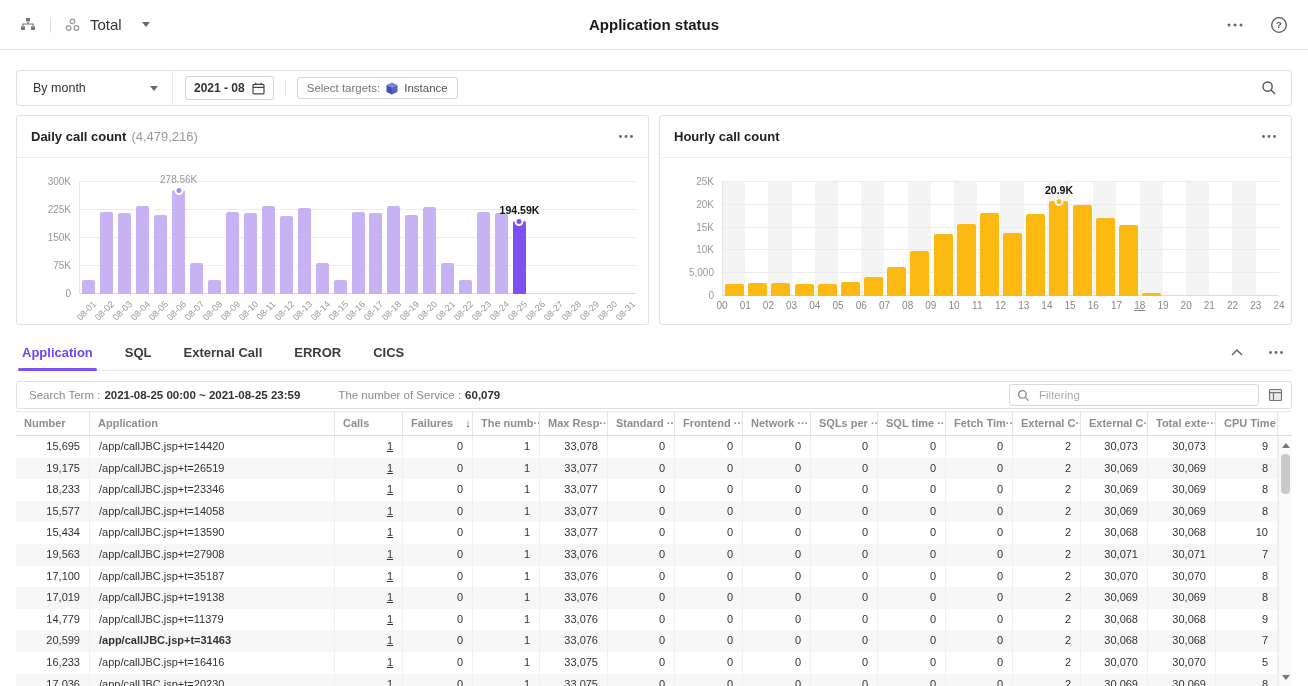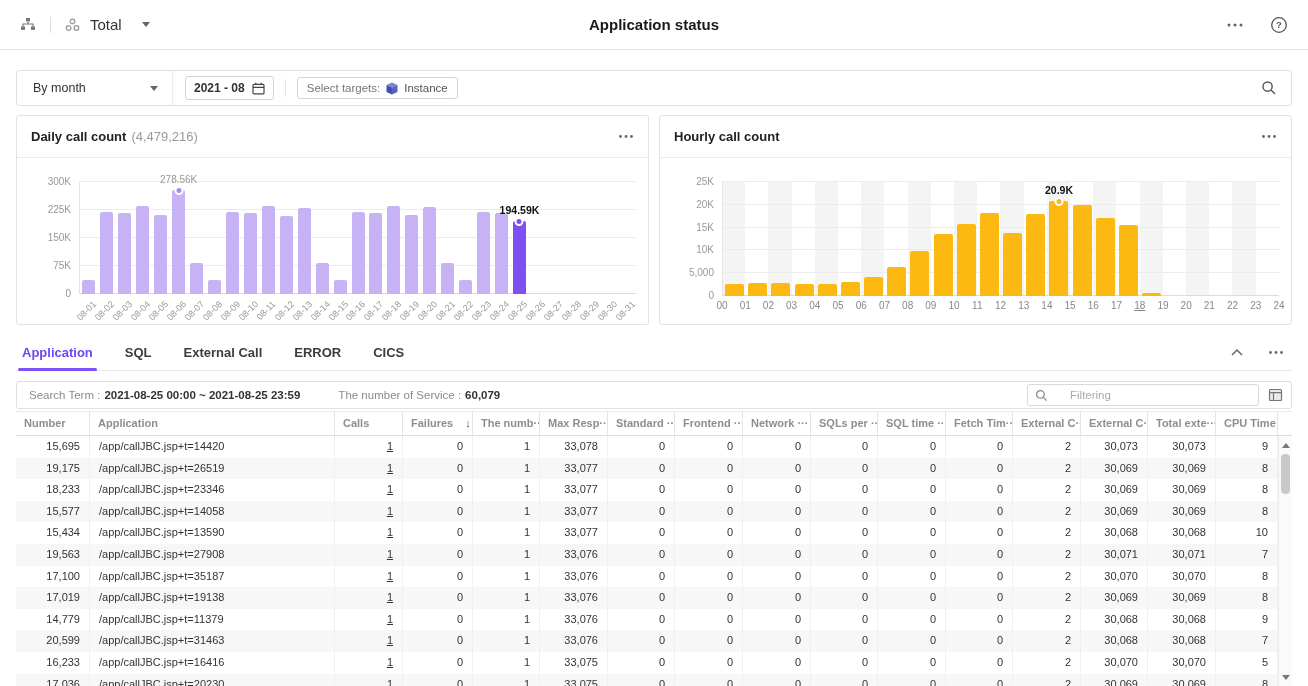--- a/index.html
+++ b/index.html
@@ -75,22 +75,22 @@
   .tab.active::after { content:""; position:absolute; left:-4px; right:-4px; bottom:-1px; height:3px;
     background:#7b52f4; border-radius:2px; }
   .tabs-right { margin-left:auto; display:flex; align-items:center; gap:24px; padding-right:8px; }
   
   .summarybar { margin-top:10px; height:28px; border:1px solid #e0e0e0; border-radius:3px;
     display:flex; align-items:center; padding:0 8px 0 12px; }
   .sum-label { font-size:11.5px; color:#8b8b8b; }
   .sum-value { font-size:11.5px; font-weight:bold; color:#333; margin-left:4px; }
   .sum-gap { width:38px; }
   .sum-spacer { flex:1; }
-  .filter-box { display:flex; align-items:center; width:232px; height:22px; border:1px solid #d9d9d9;
-    border-radius:3px; padding:0 7px; gap:22px; background:#fff; }
+  .filter-box { display:flex; align-items:center; width:250px; height:22px; border:1px solid #d9d9d9;
+    border-radius:3px; padding:0 7px; gap:9px; background:#fff; }
   .filter-input { border:none; outline:none; flex:1; font-size:11.5px; color:#333;
     font-family:"Liberation Sans", sans-serif; }
   .filter-input::placeholder { color:#aaa; }
   .paste-btn { margin-left:9px; }
   
   .tablewrap { margin-top:2px; }
   .thead { display:flex; border-top:1px solid #e8e8e8; border-bottom:1px solid #dcdcdc; }
   .th { font-size:11px; font-weight:bold; color:#8e8e8e; line-height:23px; padding:0 8px;
     border-right:1px solid #e5e5e5; overflow:hidden; white-space:nowrap; display:flex; align-items:center; cursor:pointer; }
   .th .sort { margin-left:12px; color:#555; font-weight:bold; font-size:11px; }
@@ -844,21 +844,21 @@
               <div class="td" style="width: 67px; text-align: right;">0</div>
               <div class="td" style="width: 68px; text-align: right;">0</div>
               <div class="td" style="width: 67px; text-align: right;">0</div>
               <div class="td" style="width: 68px; text-align: right;">2</div>
               <div class="td" style="width: 67px; text-align: right;">30,068</div>
               <div class="td" style="width: 68px; text-align: right;">30,068</div>
               <div class="td" style="width: 62px; text-align: right;">9</div>
             </div>
             <div class="trow stripe">
               <div class="td" style="width: 74px; text-align: right;">20,599</div>
-              <div class="td" style="width: 245px; text-align: left;">/app/callJBC.jsp+t=31463</div>
+              <div class="td" style="width: 245px; text-align: left; font-weight: bold;">/app/callJBC.jsp+t=31463</div>
               <div class="td" style="width: 68px; text-align: right;"><span class="cell-link">1</span></div>
               <div class="td" style="width: 70px; text-align: right;">0</div>
               <div class="td" style="width: 67px; text-align: right;">1</div>
               <div class="td" style="width: 68px; text-align: right;">33,076</div>
               <div class="td" style="width: 67px; text-align: right;">0</div>
               <div class="td" style="width: 68px; text-align: right;">0</div>
               <div class="td" style="width: 68px; text-align: right;">0</div>
               <div class="td" style="width: 67px; text-align: right;">0</div>
               <div class="td" style="width: 68px; text-align: right;">0</div>
               <div class="td" style="width: 67px; text-align: right;">0</div>

